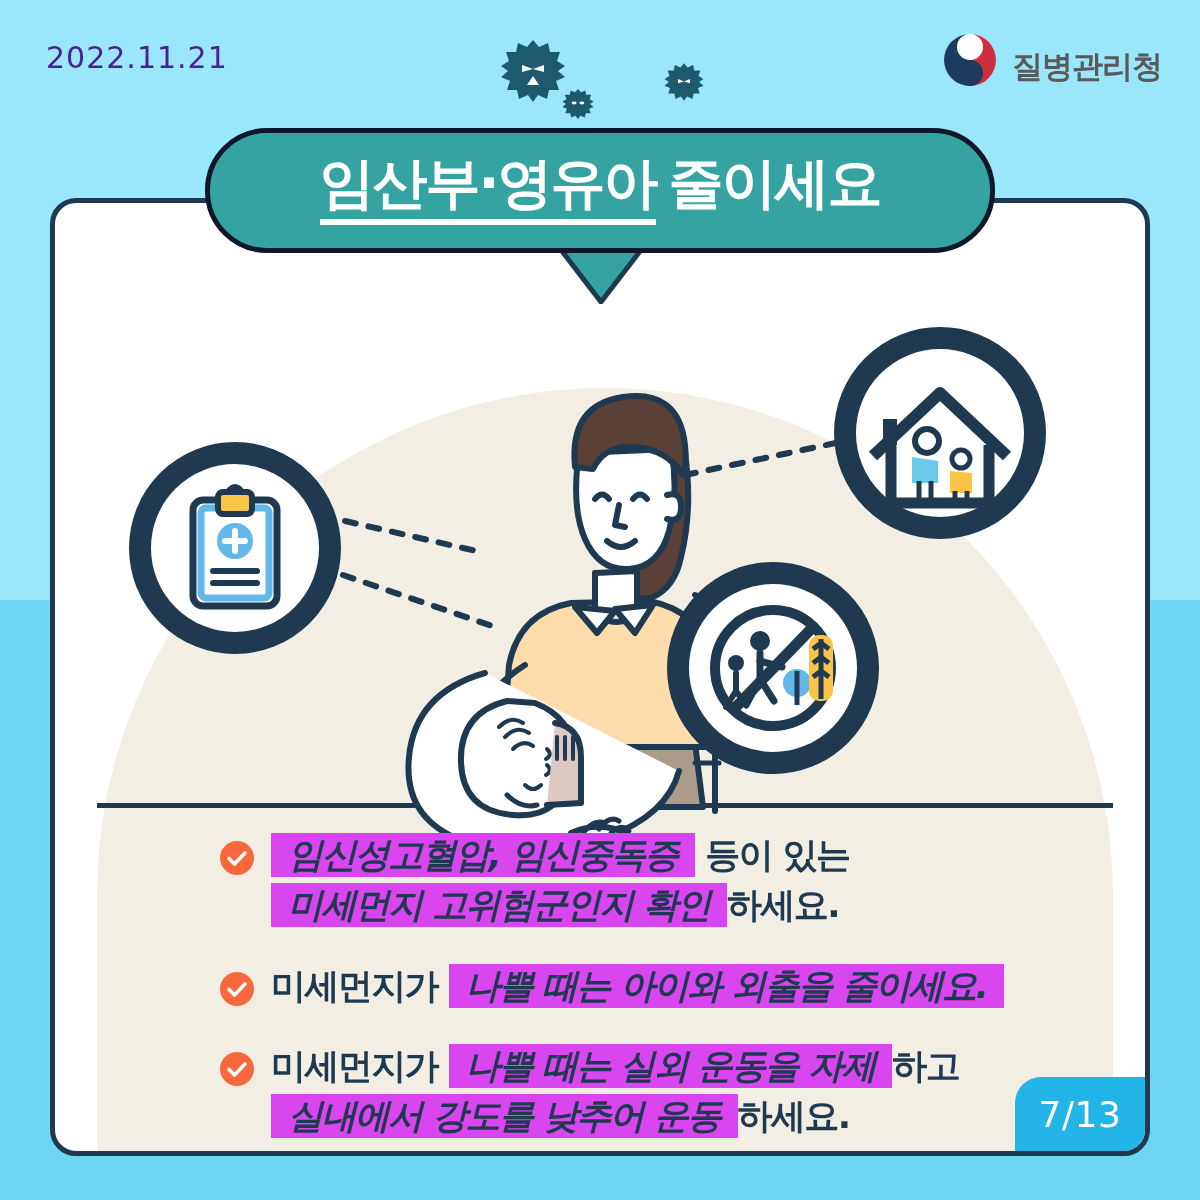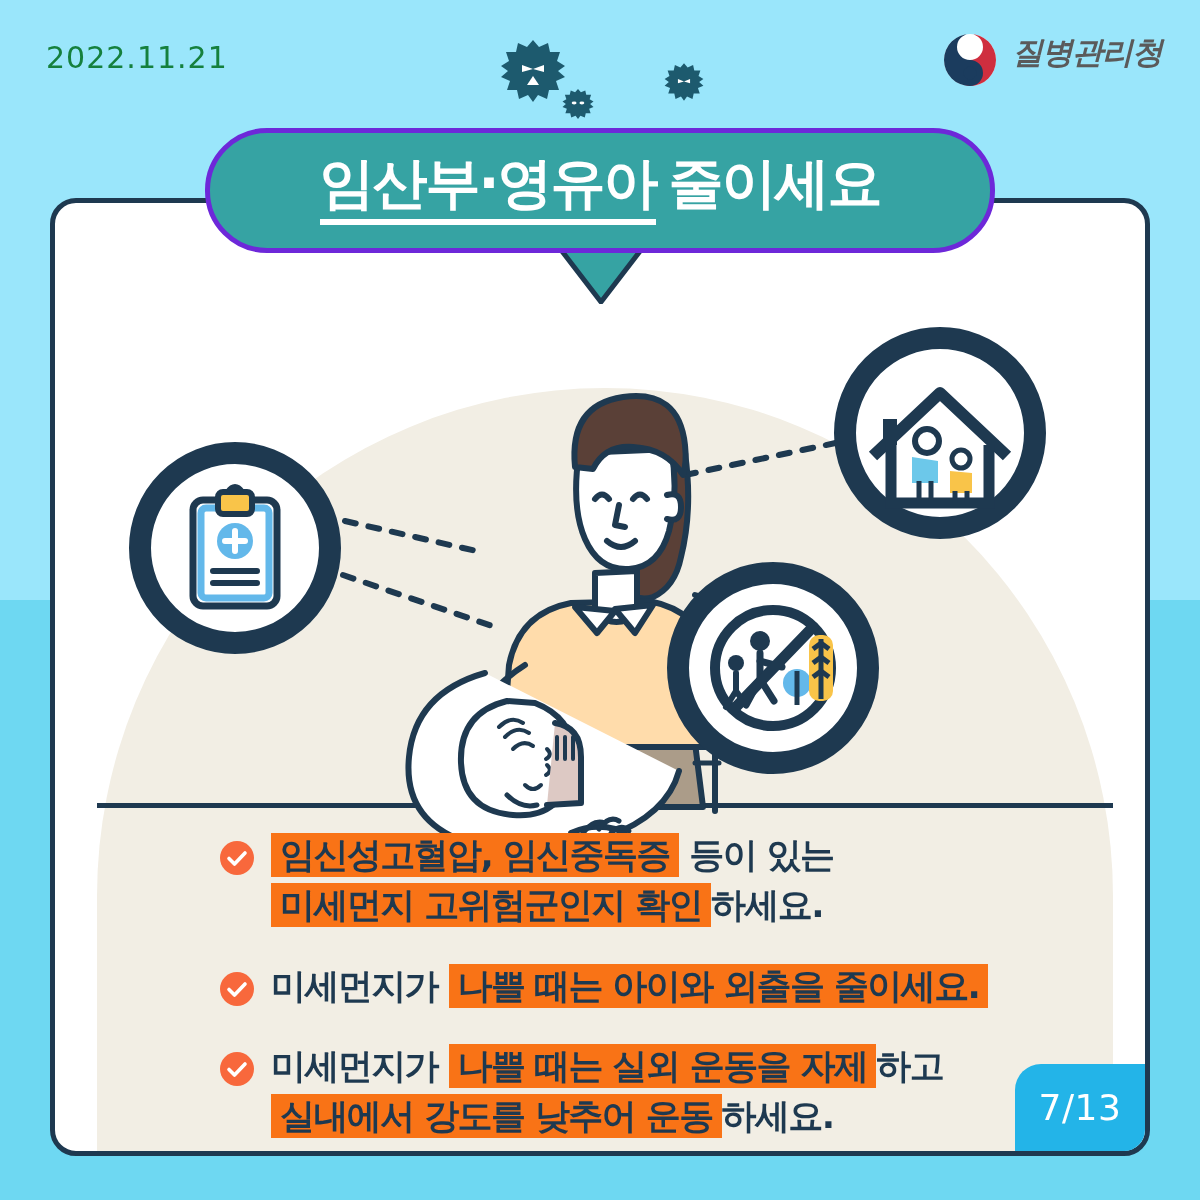--- a/index.html
+++ b/index.html
@@ -25,31 +25,30 @@
     width: 1200px; height: 600px;
     background: #6ed8f2;
   }
 
   
   .date-label {
     position: absolute;
     left: 46px; top: 40px;
     font-size: 30px;
     letter-spacing: 1px;
-    color: #15803d;
+    color: #4c1d95;
     font-family: "DejaVu Sans", "Liberation Sans", sans-serif;
   }
 
   .logo-wrap {
     position: absolute;
     right: 38px; top: 32px;
     display: flex;
-    align-items: flex-start;
+    align-items: flex-end;
     gap: 14px;
-    font-style: italic;
   }
   .logo-name {
     font-size: 31px;
     font-weight: bold;
     color: #5a5a5a;
     letter-spacing: -1px;
     white-space: nowrap;
   }
 
   
@@ -80,21 +79,21 @@
     width: 1016px; height: 5px;
     background: #1e3950;
   }
 
   
   .title-banner {
     position: absolute;
     left: 205px; top: 128px;
     width: 790px; height: 125px;
     background: #36a3a3;
-    border: 5px solid #6d28d9;
+    border: 5px solid #0f172a;
     border-radius: 62px;
     display: flex;
     align-items: center;
     justify-content: center;
     z-index: 6;
   }
   .title-text {
     font-size: 55px;
     font-weight: bold;
     color: #ffffff;
@@ -147,29 +146,30 @@
   }
   .bline {
     font-size: 35px;
     font-weight: bold;
     color: #1e3950;
     letter-spacing: -1.6px;
     line-height: 1.28;
     white-space: nowrap;
   }
   .hl {
-    background: #f97316;
-    padding: 2px 9px;
+    background: #d946ef;
+    padding: 2px 17px;
+    font-style: italic;
   }
 
   
   .page-badge {
     position: absolute;
     right: 0; bottom: 0;
-    width: 130px; height: 87px;
+    width: 130px; height: 74px;
     background: #23b4e8;
     border-radius: 26px 0 0 0;
     display: flex;
     align-items: center;
     justify-content: center;
     color: #ffffff;
     font-size: 36px;
     letter-spacing: 0.5px;
     z-index: 9;
     text-align: right;

